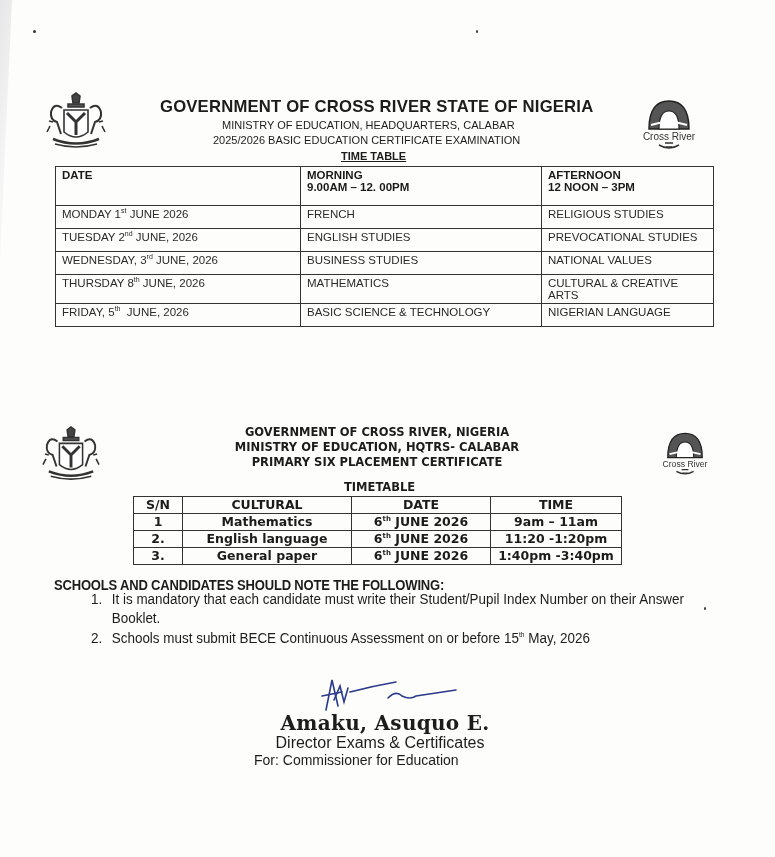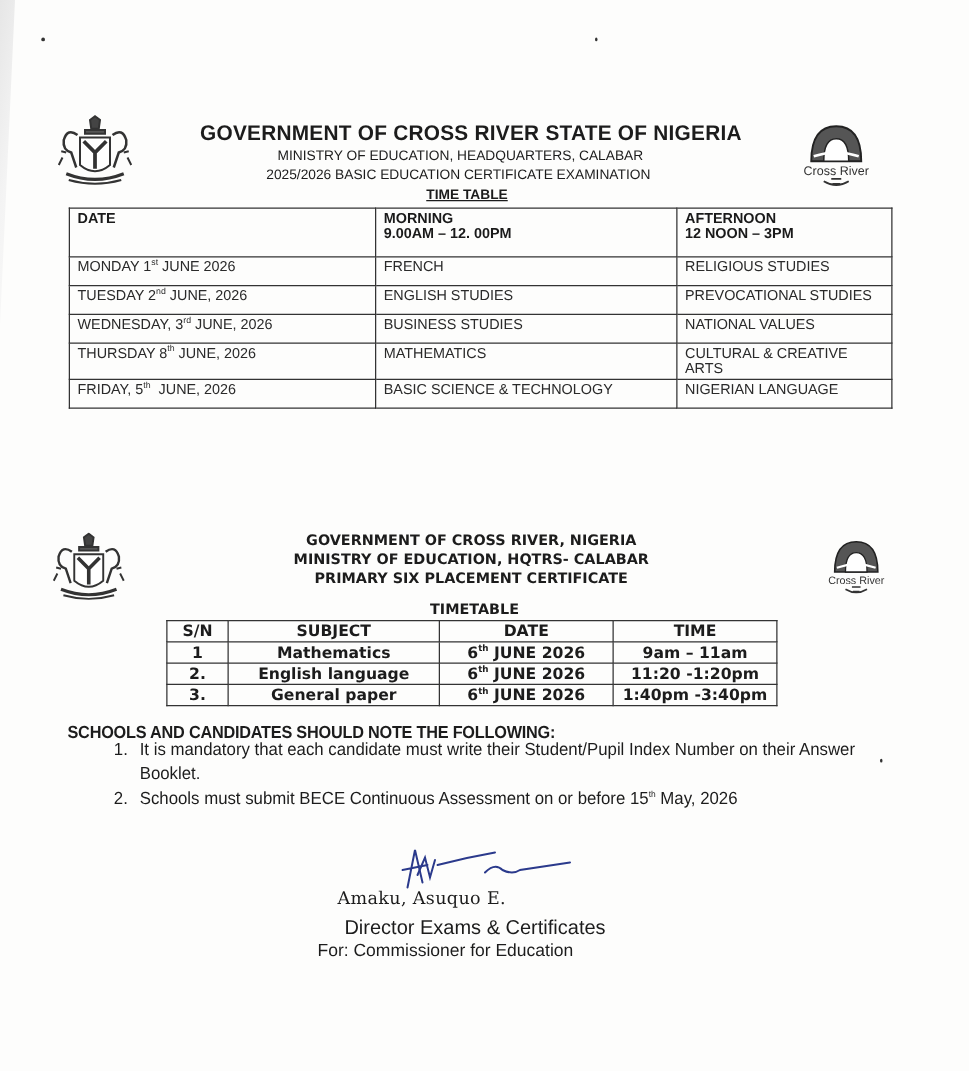--- a/index.html
+++ b/index.html
@@ -61,21 +61,21 @@
   table.t2 .c2 { width:160px; }
   table.t2 .c3 { width:130px; }
 
   
   .notes-head { left:54px; top:577px; font-size:14px; font-weight:bold; white-space:nowrap; transform:scaleX(0.93); transform-origin:left; letter-spacing:-0.2px;}
   ol.notes { position:absolute; left:58px; top:590px; width:640px; margin:0; padding-left:48px; font-size:14px; line-height:19px; }
   ol.notes li { padding-left:6px; margin-bottom:1px; transform:scaleX(0.96); transform-origin:left; }
 
   
   .sig { position:absolute; left:318px; top:676px; }
-  .sig-name { left:270px; top:711px; font-family:"DejaVu Serif", serif; font-weight:normal; font-size:14px; width:230px; letter-spacing:0.3px; }
+  .sig-name { left:270px; top:711px; font-family:"DejaVu Serif", serif; font-weight:bold; font-size:20px; width:230px; text-align:center; letter-spacing:0.3px; }
   .sig-title { left:260px; top:734px; width:240px; text-align:center; font-size:16px; }
   .sig-for { left:254px; top:752px; width:252px; font-size:14px; }
 </style>
 </head>
 <body>
 
 <div class="edge-shadow"></div>
 <span class="speck" style="left:33px;top:30px;width:3px;height:3px;"></span>
 <span class="speck" style="left:476px;top:30px;width:2px;height:3px;"></span>
 <span class="speck" style="left:704px;top:607px;width:2px;height:3px;"></span>
@@ -179,21 +179,21 @@
     <path d="M14 28 q18 -6 36 0" stroke="#fff" stroke-width="2" fill="none"></path>
     <text x="32" y="43" font-size="10" text-anchor="middle" font-family="Liberation Sans, sans-serif" fill="#333">Cross River</text>
     <path d="M22 48 q10 6 20 0" stroke="#333" stroke-width="1.5" fill="none"></path>
     <path d="M28 46 h8 M29 50 h6" stroke="#333" stroke-width="1.4"></path>
   </svg>
 
   <table class="t2">
     <thead>
       <tr>
         <th class="c1">S/N</th>
-        <th class="c2">SUBJECT</th>
+        <th class="c2">CULTURAL</th>
         <th class="c3">DATE</th>
         <th>TIME</th>
       </tr>
     </thead>
     <tbody>
       <tr>
         <td>1</td>
         <td>Mathematics</td>
         <td><span>6</span><sup>th</sup><span> JUNE 2026</span></td>
         <td>9am – 11am</td>

